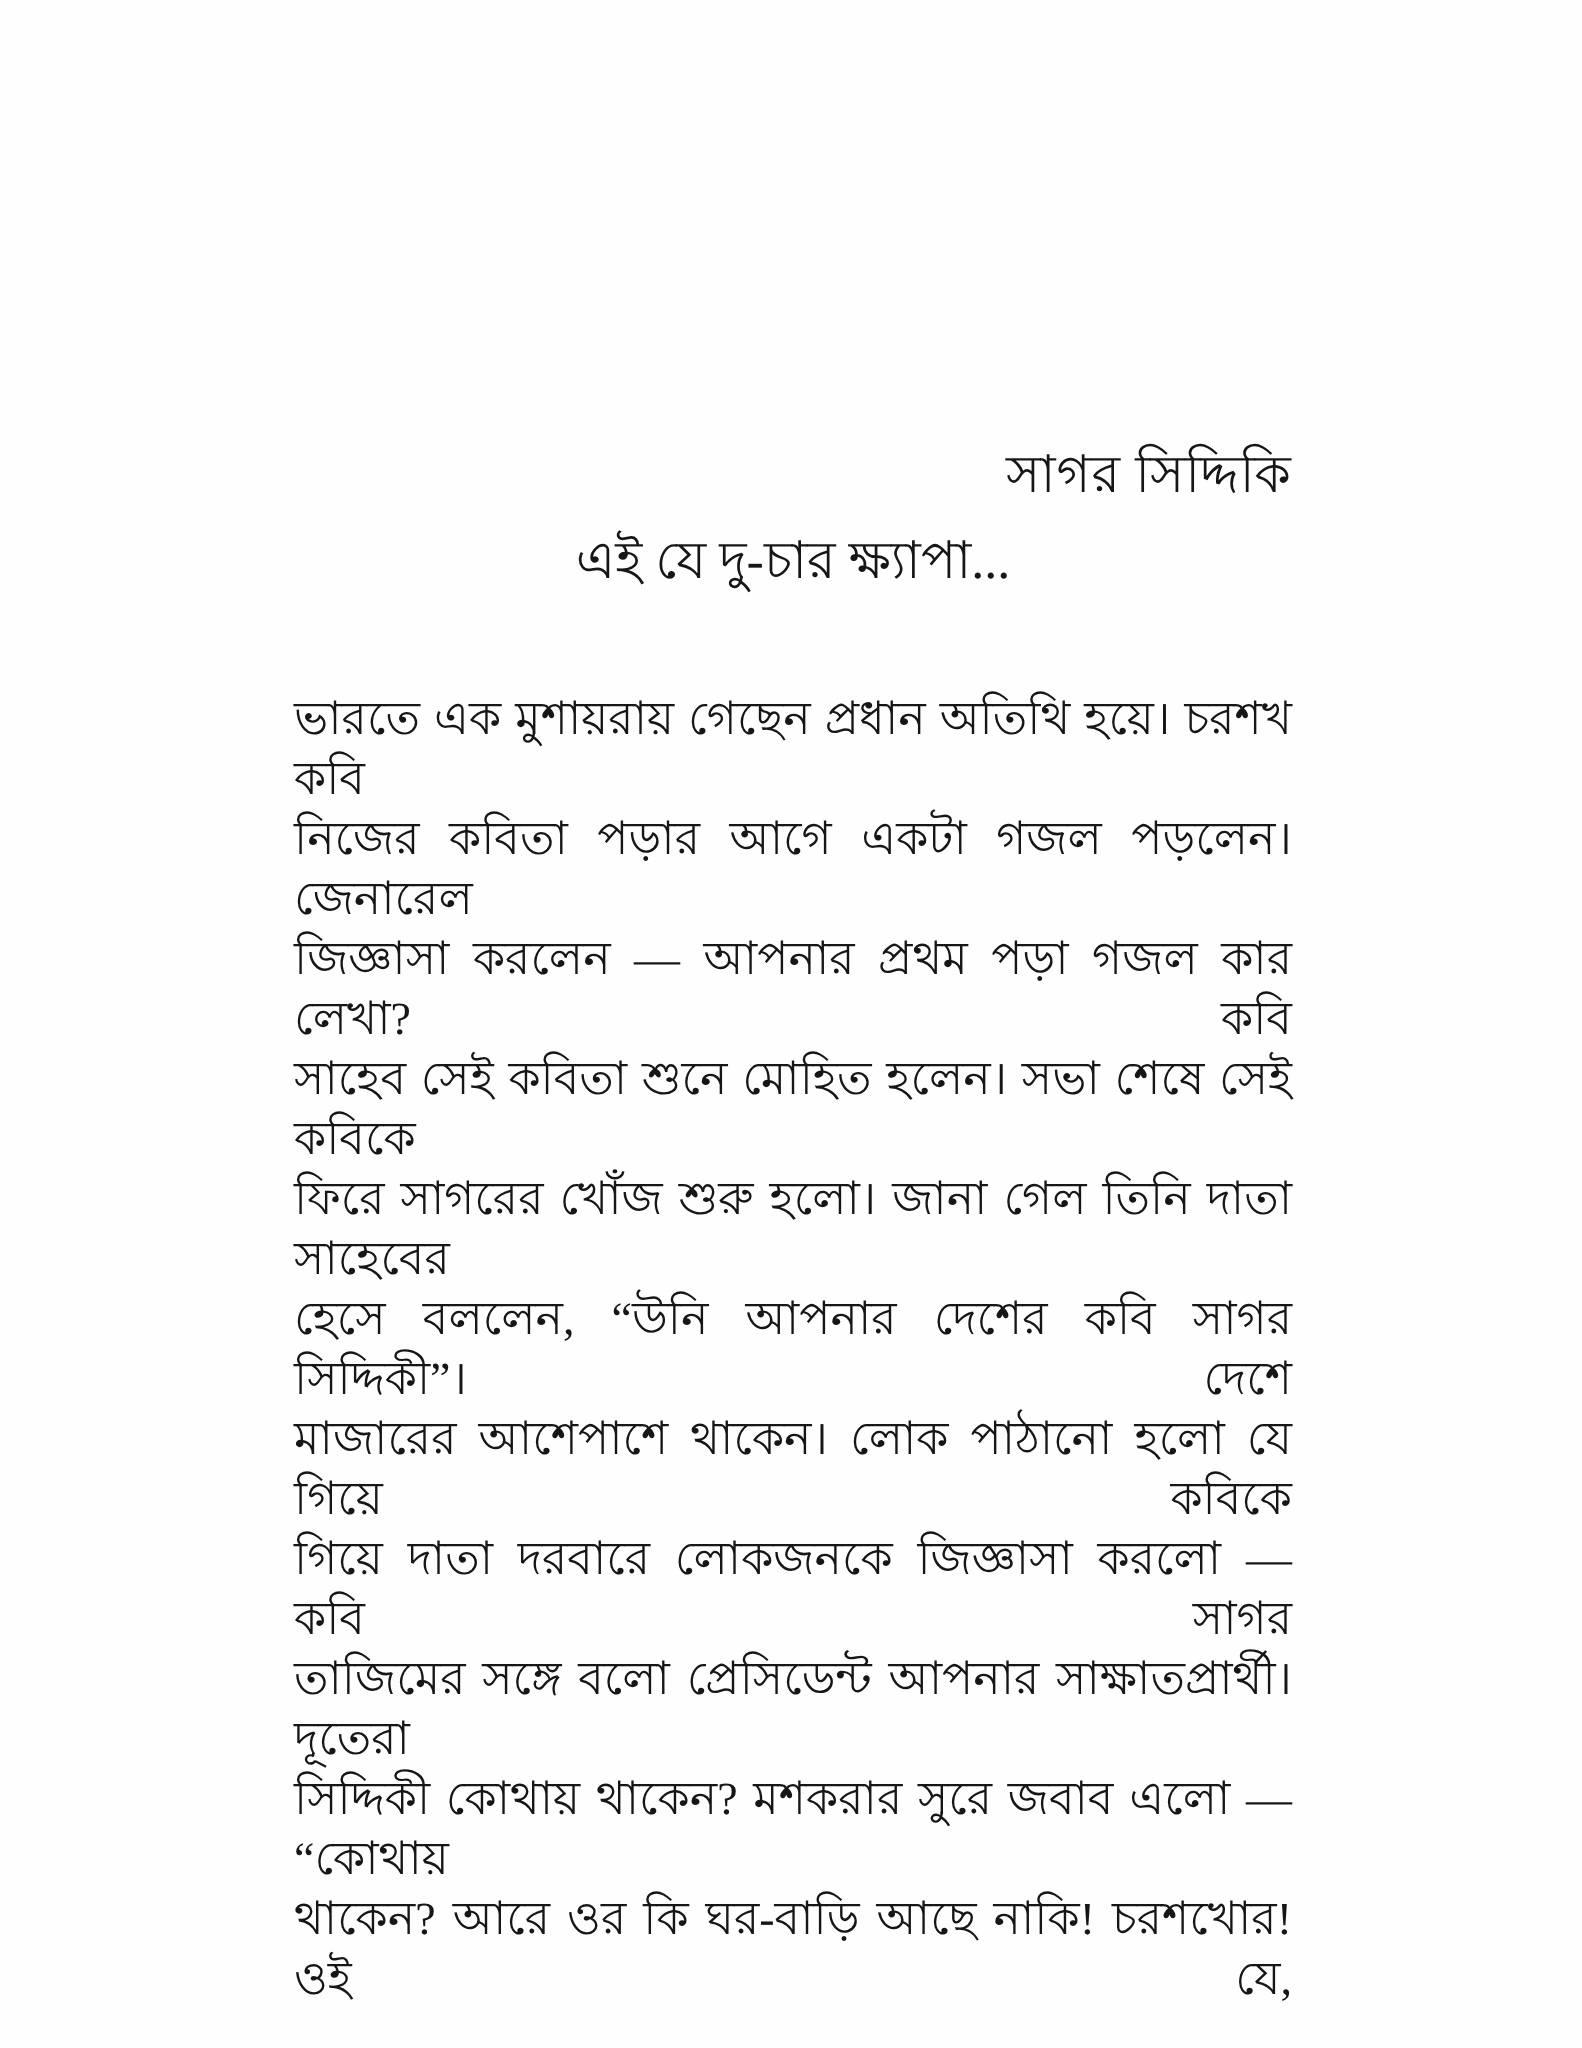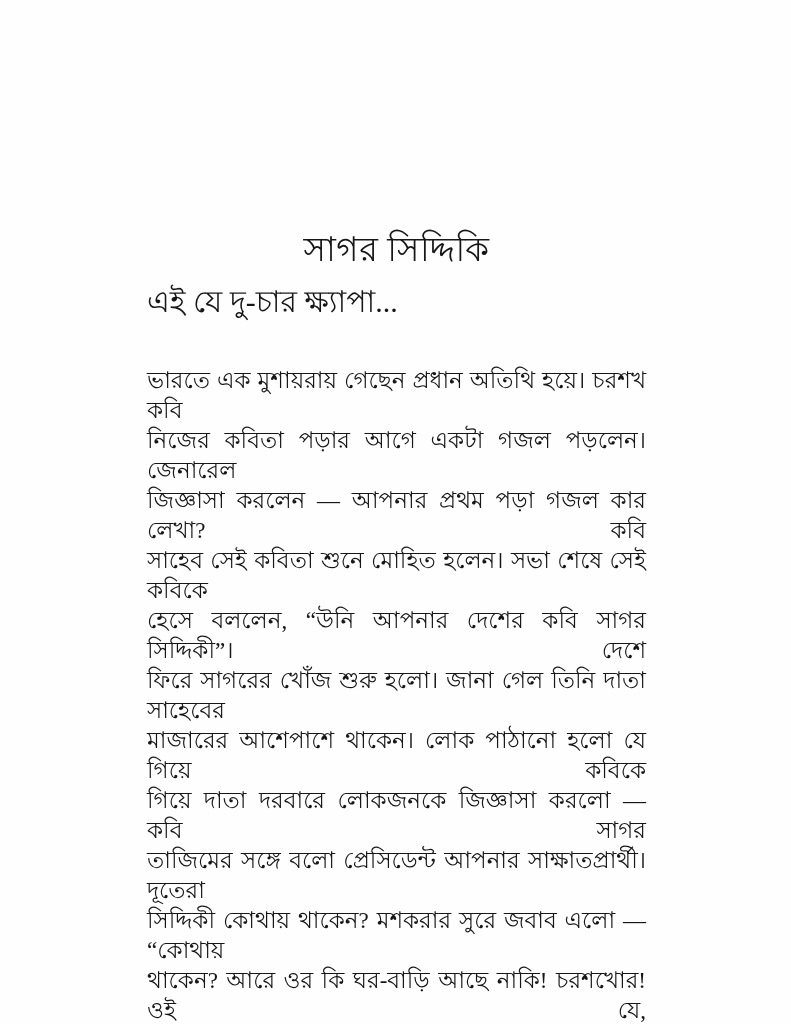--- a/index.html
+++ b/index.html
@@ -12,32 +12,33 @@
     font-family: "Liberation Serif", "DejaVu Serif", serif;
     overflow: hidden;
   }
   .content {
     position: absolute;
     left: 147px;
     top: 218px;
     width: 499px;
   }
   .title {
-    margin: 12px;
-    font-size: 34px;
+    margin: 0;
+    font-size: 26px;
     line-height: 40px;
     font-weight: 400;
-    text-align: center;
+    text-align: right;
     letter-spacing: 0.5px;
   }
   .subtitle {
     margin: 3px 0 0 0;
-    font-size: 30px;
+    font-size: 26px;
     line-height: 40px;
     font-weight: 400;
+    text-align: center;
   }
   .bodytext {
     margin-top: 44px;
     font-size: 23px;
     line-height: 30px;
   }
   .jline {
     text-align: justify;
     text-align-last: justify;
   }
@@ -49,22 +50,22 @@
   <div class="content">
 
     <h1 class="title">সাগর সিদ্দিকি</h1>
     <h2 class="subtitle">এই যে দু-চার ক্ষ্যাপা...</h2>
 
     <div class="bodytext">
       <div class="jline">ভারতে এক মুশায়রায় গেছেন প্রধান অতিথি হয়ে। চরশখ কবি</div>
       <div class="jline">নিজের কবিতা পড়ার আগে একটা গজল পড়লেন। জেনারেল</div>
       <div class="jline">জিজ্ঞাসা করলেন — আপনার প্রথম পড়া গজল কার লেখা? কবি</div>
       <div class="jline">সাহেব সেই কবিতা শুনে মোহিত হলেন। সভা শেষে সেই কবিকে</div>
+      <div class="jline">ফিরে সাগরের খোঁজ শুরু হলো। জানা গেল তিনি দাতা সাহেবের</div>
       <div class="jline">হেসে বললেন, “উনি আপনার দেশের কবি সাগর সিদ্দিকী”। দেশে</div>
-      <div class="jline">ফিরে সাগরের খোঁজ শুরু হলো। জানা গেল তিনি দাতা সাহেবের</div>
       <div class="jline">মাজারের আশেপাশে থাকেন। লোক পাঠানো হলো যে গিয়ে কবিকে</div>
       <div class="jline">গিয়ে দাতা দরবারে লোকজনকে জিজ্ঞাসা করলো — কবি সাগর</div>
       <div class="jline">তাজিমের সঙ্গে বলো প্রেসিডেন্ট আপনার সাক্ষাতপ্রার্থী। দূতেরা</div>
       <div class="jline">সিদ্দিকী কোথায় থাকেন? মশকরার সুরে জবাব এলো — “কোথায়</div>
       <div class="jline">থাকেন? আরে ওর কি ঘর-বাড়ি আছে নাকি! চরশখোর! ওই যে,</div>
 
     </div>
 
   </div>
 </div>

